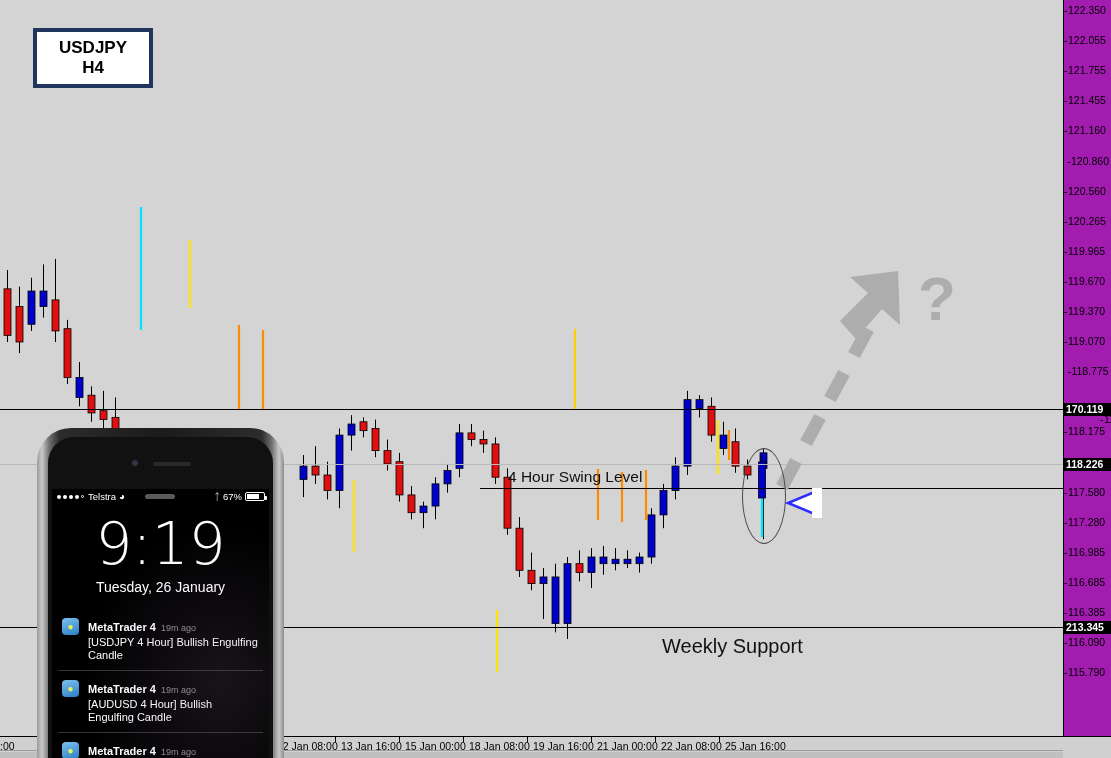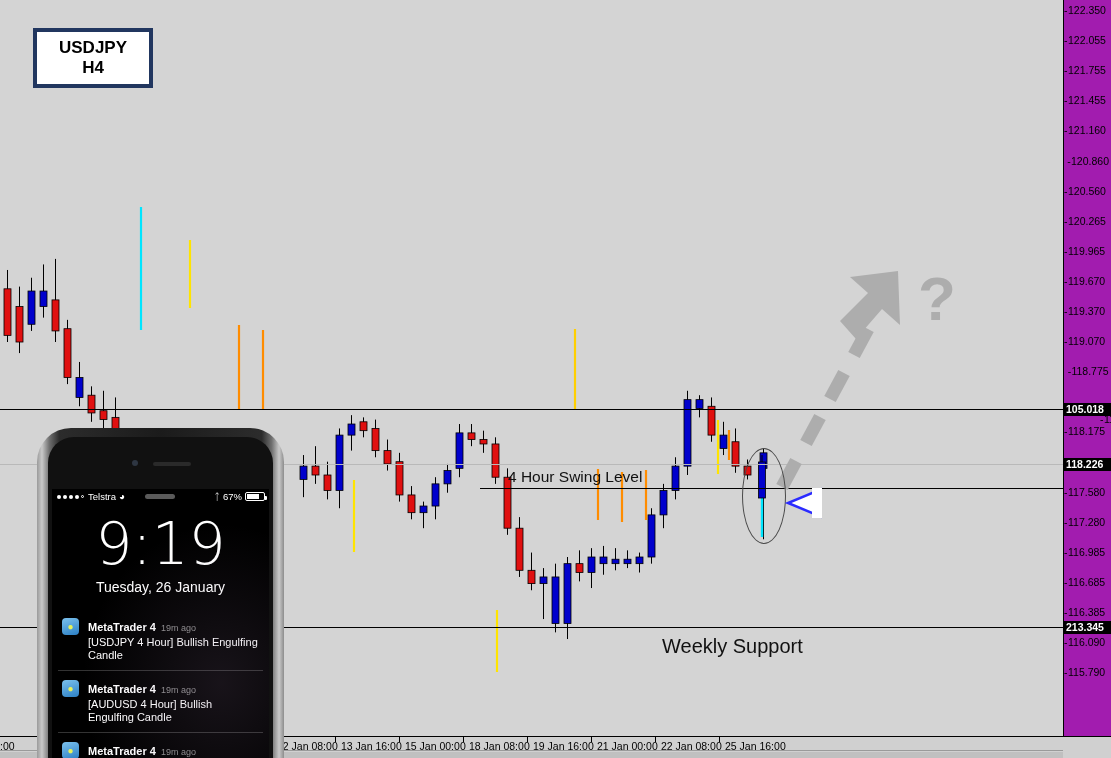--- a/index.html
+++ b/index.html
@@ -385,21 +385,21 @@
       <div class="ptick" style="top: 413px; margin-left: 36px;"><span class="dash">-</span>118.475</div>
       <div class="ptick" style="top: 425.4px;"><span class="dash">-</span>118.175</div>
       <div class="ptick" style="top: 455.5px;"><span class="dash">-</span>117.880</div>
       <div class="ptick" style="top: 485.6px;"><span class="dash">-</span>117.580</div>
       <div class="ptick" style="top: 515.7px;"><span class="dash">-</span>117.280</div>
       <div class="ptick" style="top: 545.8px;"><span class="dash">-</span>116.985</div>
       <div class="ptick" style="top: 575.9px;"><span class="dash">-</span>116.685</div>
       <div class="ptick" style="top: 606px;"><span class="dash">-</span>116.385</div>
       <div class="ptick" style="top: 636.1px;"><span class="dash">-</span>116.090</div>
       <div class="ptick" style="top: 666.2px;"><span class="dash">-</span>115.790</div>
-      <div class="ptick hl" style="top: 403px;">105.018</div>
+      <div class="ptick hl" style="top: 403px;">170.119</div>
       <div class="ptick hl" style="top: 458px;">118.226</div>
       <div class="ptick hl" style="top: 621px;">213.345</div>
     </div>
 
   <div id="time-axis">
       <div class="ttick" style="left: 277px;"><span class="tsep"></span>12 Jan 08:00</div>
       <div class="ttick" style="left: 341px;"><span class="tsep"></span>13 Jan 16:00</div>
       <div class="ttick" style="left: 405px;"><span class="tsep"></span>15 Jan 00:00</div>
       <div class="ttick" style="left: 469px;"><span class="tsep"></span>18 Jan 08:00</div>
       <div class="ttick" style="left: 533px;"><span class="tsep"></span>19 Jan 16:00</div>

